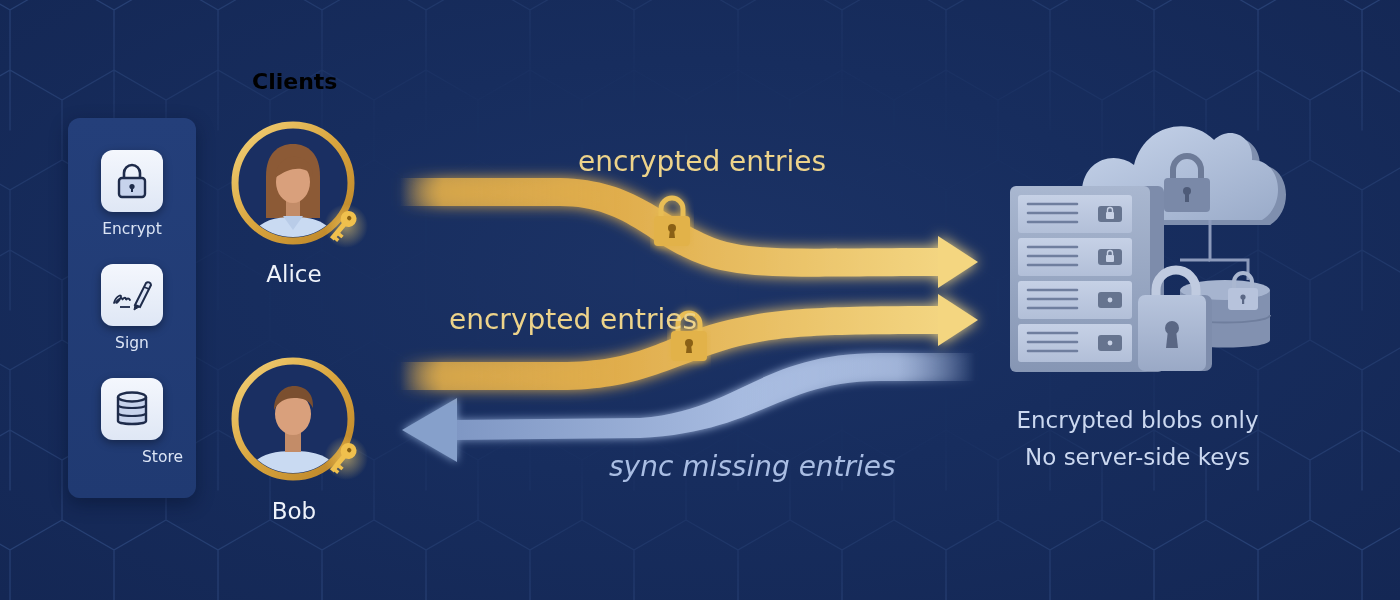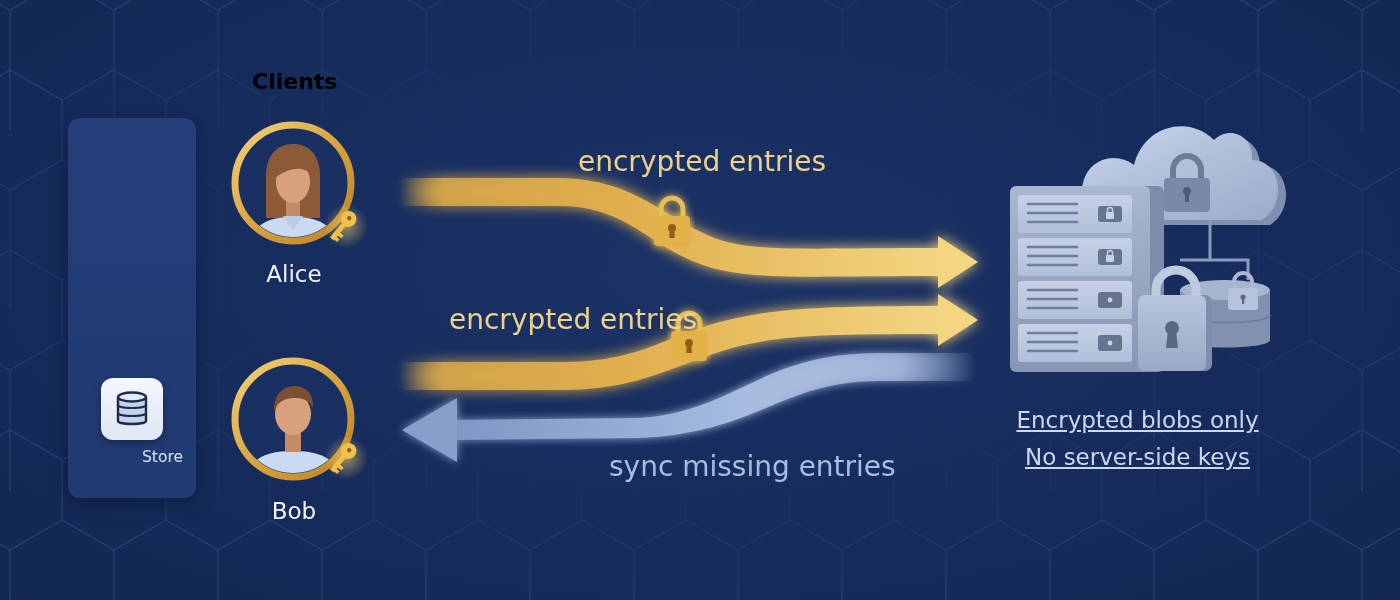--- a/index.html
+++ b/index.html
@@ -30,21 +30,21 @@
   .clients-title {
     left:252px; top:69px; color:#000000; font-size:22px; font-weight:bold;
   }
   .avatar { position:absolute; width:130px; height:130px; }
   .name { position:absolute; color:#eef2fa; font-size:23px; width:130px; text-align:center; }
   .flow-label { position:absolute; font-size:28px; white-space:nowrap; }
   .gold-label { color:#edd38a; }
   .blue-label { color:#a9bde3; }
   .server-notes {
     left:995px; top:402px; width:285px; text-align:center;
-    color:#cbd8f0; font-size:23px; line-height:37px;text-decoration:underline;
+    color:#cbd8f0; font-size:23px; line-height:37px;
   }
 </style>
 </head>
 <body>
 
 <svg id="bg-svg" width="1400" height="600">
   <defs>
     <pattern id="hex" width="104" height="180" patternUnits="userSpaceOnUse" x="10" y="-20">
       <path d="M52 0 L104 30 L104 90 L52 120 L0 90 L0 30 Z M52 120 L52 180 M0 90 L0 150 L-52 180 M104 90 L104 150 L156 180" fill="none" stroke="#2a4479" stroke-width="1.2"></path>
     </pattern>
@@ -55,20 +55,43 @@
     </radialGradient>
     <mask id="hexmask">
       <rect width="1400" height="600" fill="#fff"></rect>
       <rect width="1400" height="600" fill="url(#hexmask-g)"></rect>
     </mask>
   </defs>
   <rect width="1400" height="600" fill="url(#hex)" mask="url(#hexmask)" opacity="0.85"></rect>
 </svg>
 
 <div class="abs panel">
+  <div class="tool" style="top:32px;">
+    <div class="tool-box">
+      <svg width="34" height="38" viewBox="0 0 34 38">
+        <path d="M9 17 V11 a8 8 0 0 1 16 0 V17" fill="none" stroke="#1e2b4a" stroke-width="2.6"></path>
+        <rect x="4" y="16" width="26" height="19" rx="3" fill="#c7d3ec" stroke="#1e2b4a" stroke-width="2.4"></rect>
+        <circle cx="17" cy="24.5" r="2.6" fill="#1e2b4a"></circle>
+        <rect x="16" y="25" width="2" height="5" fill="#1e2b4a"></rect>
+      </svg>
+    </div>
+    <div class="tool-label">Encrypt</div>
+  </div>
+  <div class="tool" style="top:146px;">
+    <div class="tool-box">
+      <svg width="44" height="40" viewBox="0 0 44 40">
+        <path d="M4 28 c2-8 10-10 6-4 c-3 5-6 5-2 1 c3-3 5-2 4 0 c2-3 4-3 4 0 c1-2 3-2 4 0" fill="none" stroke="#1e2b4a" stroke-width="1.8" stroke-linecap="round"></path>
+        <path d="M10 32 H20" stroke="#1e2b4a" stroke-width="1.8"></path>
+        <path d="M25 30 L36 8 a3 3 0 0 1 5 2 L30 32 Z" fill="#dde5f5" stroke="#1e2b4a" stroke-width="2"></path>
+        <path d="M25 30 L24 35 L29 32" fill="#1e2b4a" stroke="#1e2b4a" stroke-width="1"></path>
+        <path d="M34 12 L39 14" stroke="#1e2b4a" stroke-width="1.6"></path>
+      </svg>
+    </div>
+    <div class="tool-label">Sign</div>
+  </div>
   <div class="tool" style="top:260px;text-align:right;">
     <div class="tool-box">
       <svg width="34" height="40" viewBox="0 0 34 40">
         <path d="M3 8 V32 c0 4 28 4 28 0 V8" fill="#c7d3ec" stroke="#1e2b4a" stroke-width="2.4"></path>
         <ellipse cx="17" cy="8" rx="14" ry="4.5" fill="#e2e9f7" stroke="#1e2b4a" stroke-width="2.4"></ellipse>
         <path d="M3 16 c0 4 28 4 28 0 M3 24 c0 4 28 4 28 0" fill="none" stroke="#1e2b4a" stroke-width="2.2"></path>
       </svg>
     </div>
     <div class="tool-label">Store</div>
   </div>
@@ -193,21 +216,21 @@
   <g transform="translate(670,311)" filter="url(#softglow)">
     <path d="M8 22 V13 a11 11 0 0 1 22 0 V22" fill="none" stroke="#e8bd55" stroke-width="5"></path>
     <rect x="1" y="20" width="36" height="30" rx="4" fill="#e2b24a"></rect>
     <circle cx="19" cy="32" r="4" fill="#8a6114"></circle>
     <path d="M17 33 L16 42 L22 42 L21 33 Z" fill="#8a6114"></path>
   </g>
 </svg>
 
 <div class="flow-label gold-label" style="left:578px; top:145px;">encrypted entries</div>
 <div class="flow-label gold-label" style="left:449px; top:303px;">encrypted entries</div>
-<div class="flow-label blue-label" style="left:609px; top:450px;">sync missing entries</div>
+<div class="flow-label blue-label" style="left:609px; top:450px;font-style:italic;">sync missing entries</div>
 
 <svg class="abs" style="left:990px; top:100px;" width="320" height="290" viewBox="0 0 320 290">
   <defs>
     <linearGradient id="cloudG" x1="0" y1="0" x2="1" y2="1">
       <stop offset="0%" stop-color="#c9d6ec"></stop>
       <stop offset="100%" stop-color="#9aabc9"></stop>
     </linearGradient>
     <linearGradient id="srvG" x1="0" y1="0" x2="0" y2="1">
       <stop offset="0%" stop-color="#a9b7d0"></stop>
       <stop offset="100%" stop-color="#8696b4"></stop>

